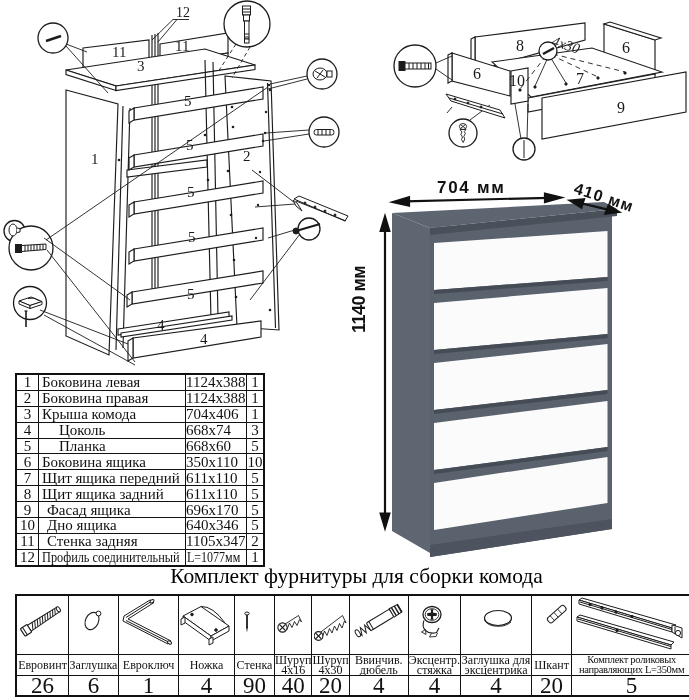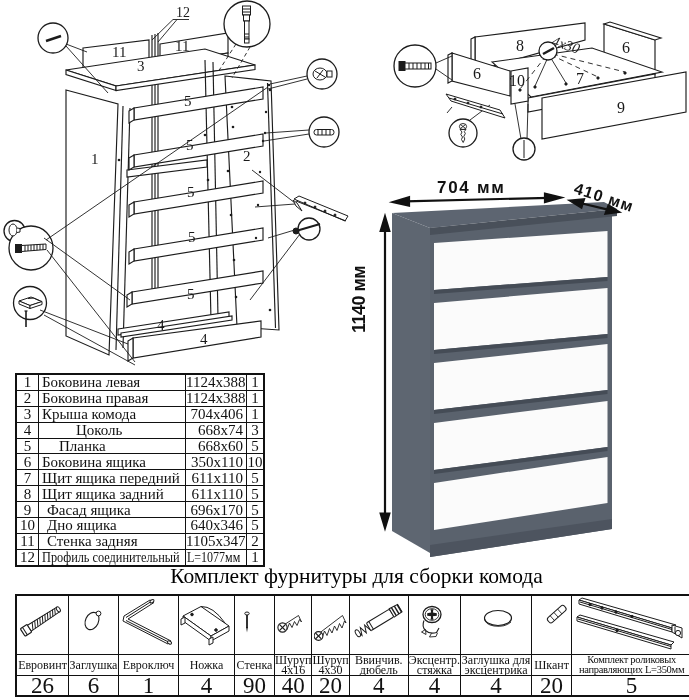--- a/index.html
+++ b/index.html
@@ -6,21 +6,21 @@
 #page{position:relative;width:689px;height:700px;background:#fff;overflow:hidden;
   font-family:"Liberation Serif",serif;}
 #art{position:absolute;left:0;top:0;}
 .lbl{font-family:"Liberation Serif",serif;fill:#1a1a1a;}
 table{border-collapse:collapse;}
 #parts{position:absolute;left:15px;top:373px;border:2px solid #111;table-layout:fixed;width:248px;}
 #parts td{border:1px solid #111;font-size:15px;line-height:14px;padding:0;
   height:14.9px;white-space:nowrap;overflow:hidden;color:#111;}
 #parts td.n{text-align:center;width:21px;}
 #parts td.nm{width:143px;padding-left:3px;}
-#parts td.sz{width:57px;text-align:right;padding-right:3px;}
+#parts td.sz{width:57px;padding-right:3px;}
 #parts td.q{width:16px;text-align:center;}
 #title{position:absolute;left:12px;top:564px;width:689px;text-align:center;
   font-size:21.5px;color:#000;}
 #hw{position:absolute;left:15px;top:594px;border:2px solid #111;table-layout:fixed;}
 #hw td svg{display:block;margin:0 auto;}
 #hw td{border:1px solid #111;text-align:center;vertical-align:middle;color:#111;
   padding:0;overflow:hidden;}
 #hw tr.icons td{height:58px;}
 #hw tr.names td{height:20px;font-size:12px;line-height:10px;white-space:nowrap;}
 #hw tr.names td.sm{font-size:10.5px;line-height:10px;letter-spacing:-0.3px;}
@@ -365,21 +365,21 @@
           <td class="q">1</td>
         </tr>
   <tr>
           <td class="n">3</td>
           <td class="nm">Крыша комода</td>
           <td class="sz">704x406</td>
           <td class="q">1</td>
         </tr>
   <tr>
           <td class="n">4</td>
-          <td class="nm" style="padding-left:37px">Цоколь</td>
+          <td class="nm" style="padding-left:20px">Цоколь</td>
           <td class="sz">668x74</td>
           <td class="q">3</td>
         </tr>
   <tr>
           <td class="n">5</td>
           <td class="nm" style="padding-left:20px">Планка</td>
           <td class="sz">668x60</td>
           <td class="q">5</td>
         </tr>
   <tr>

